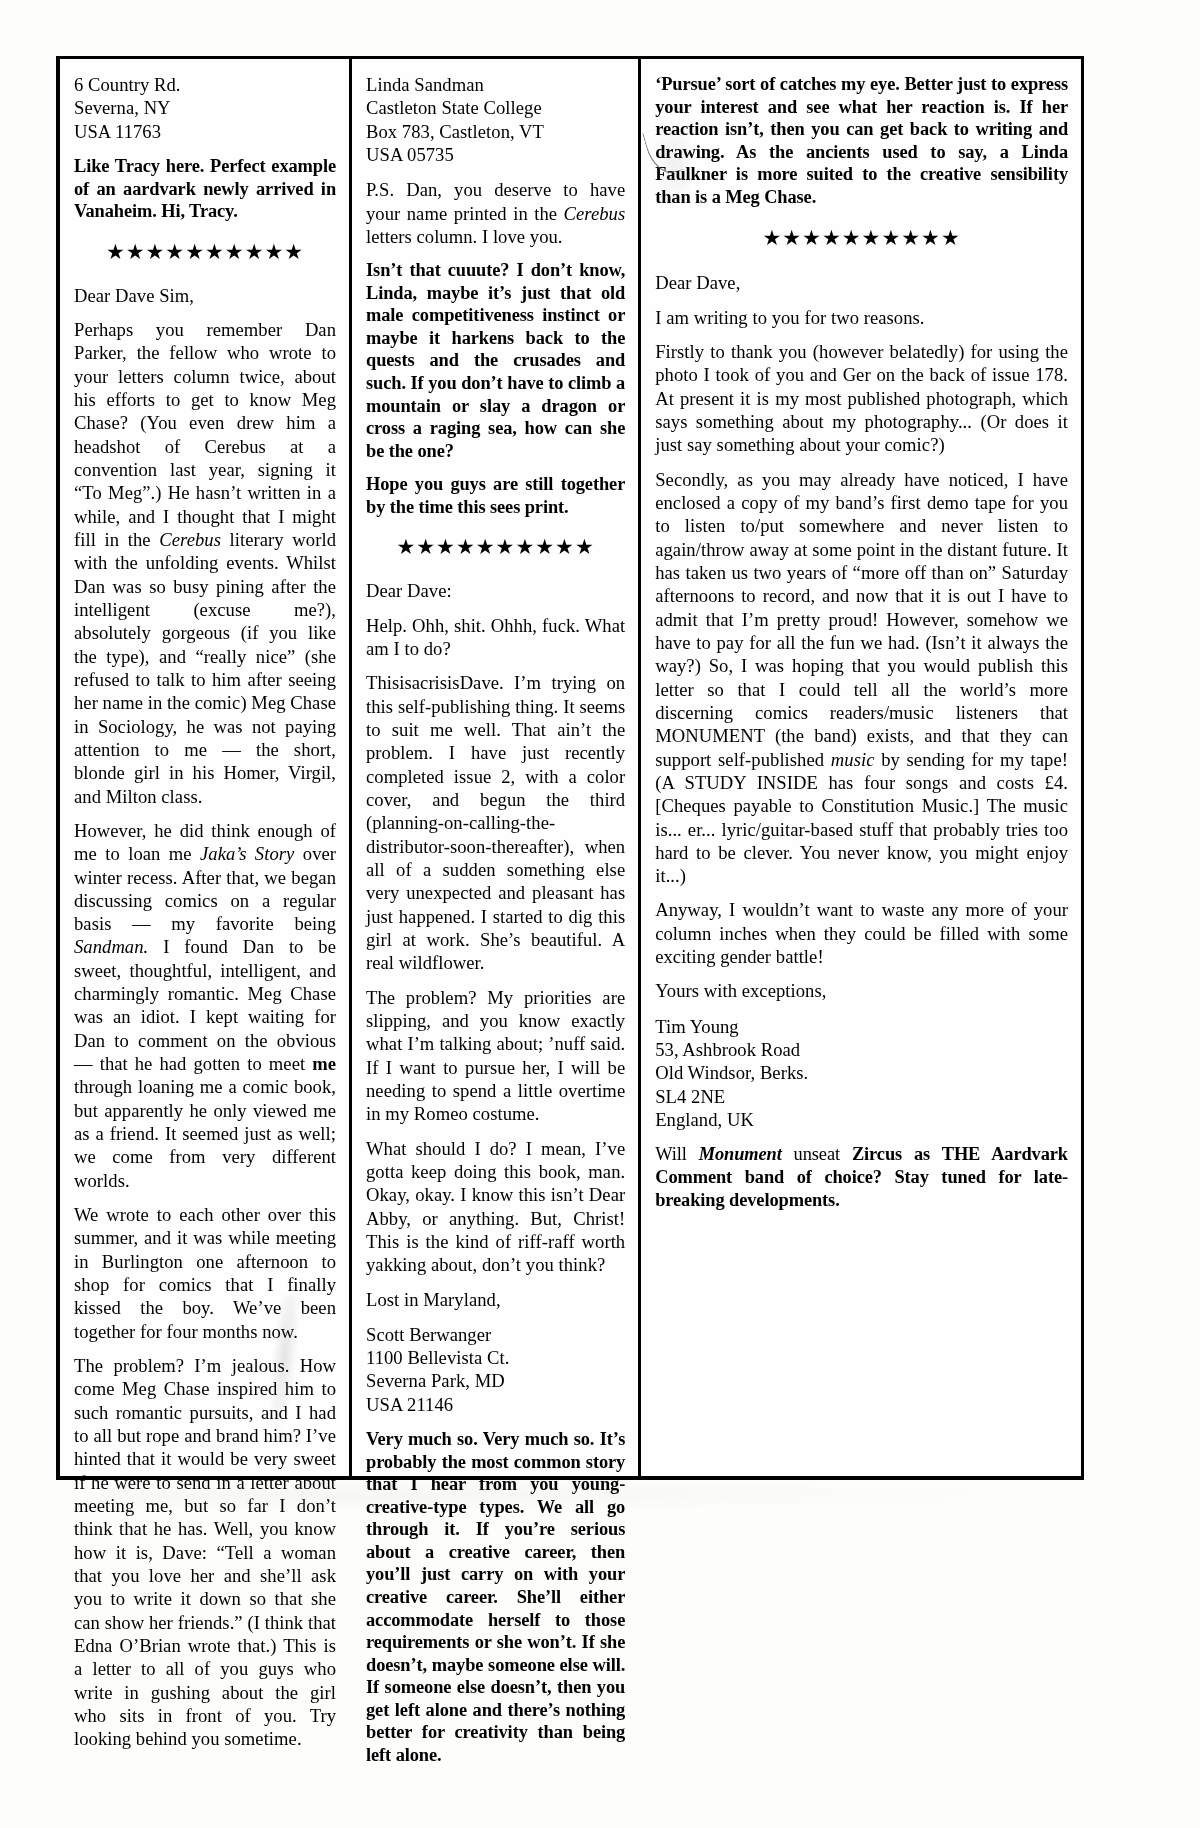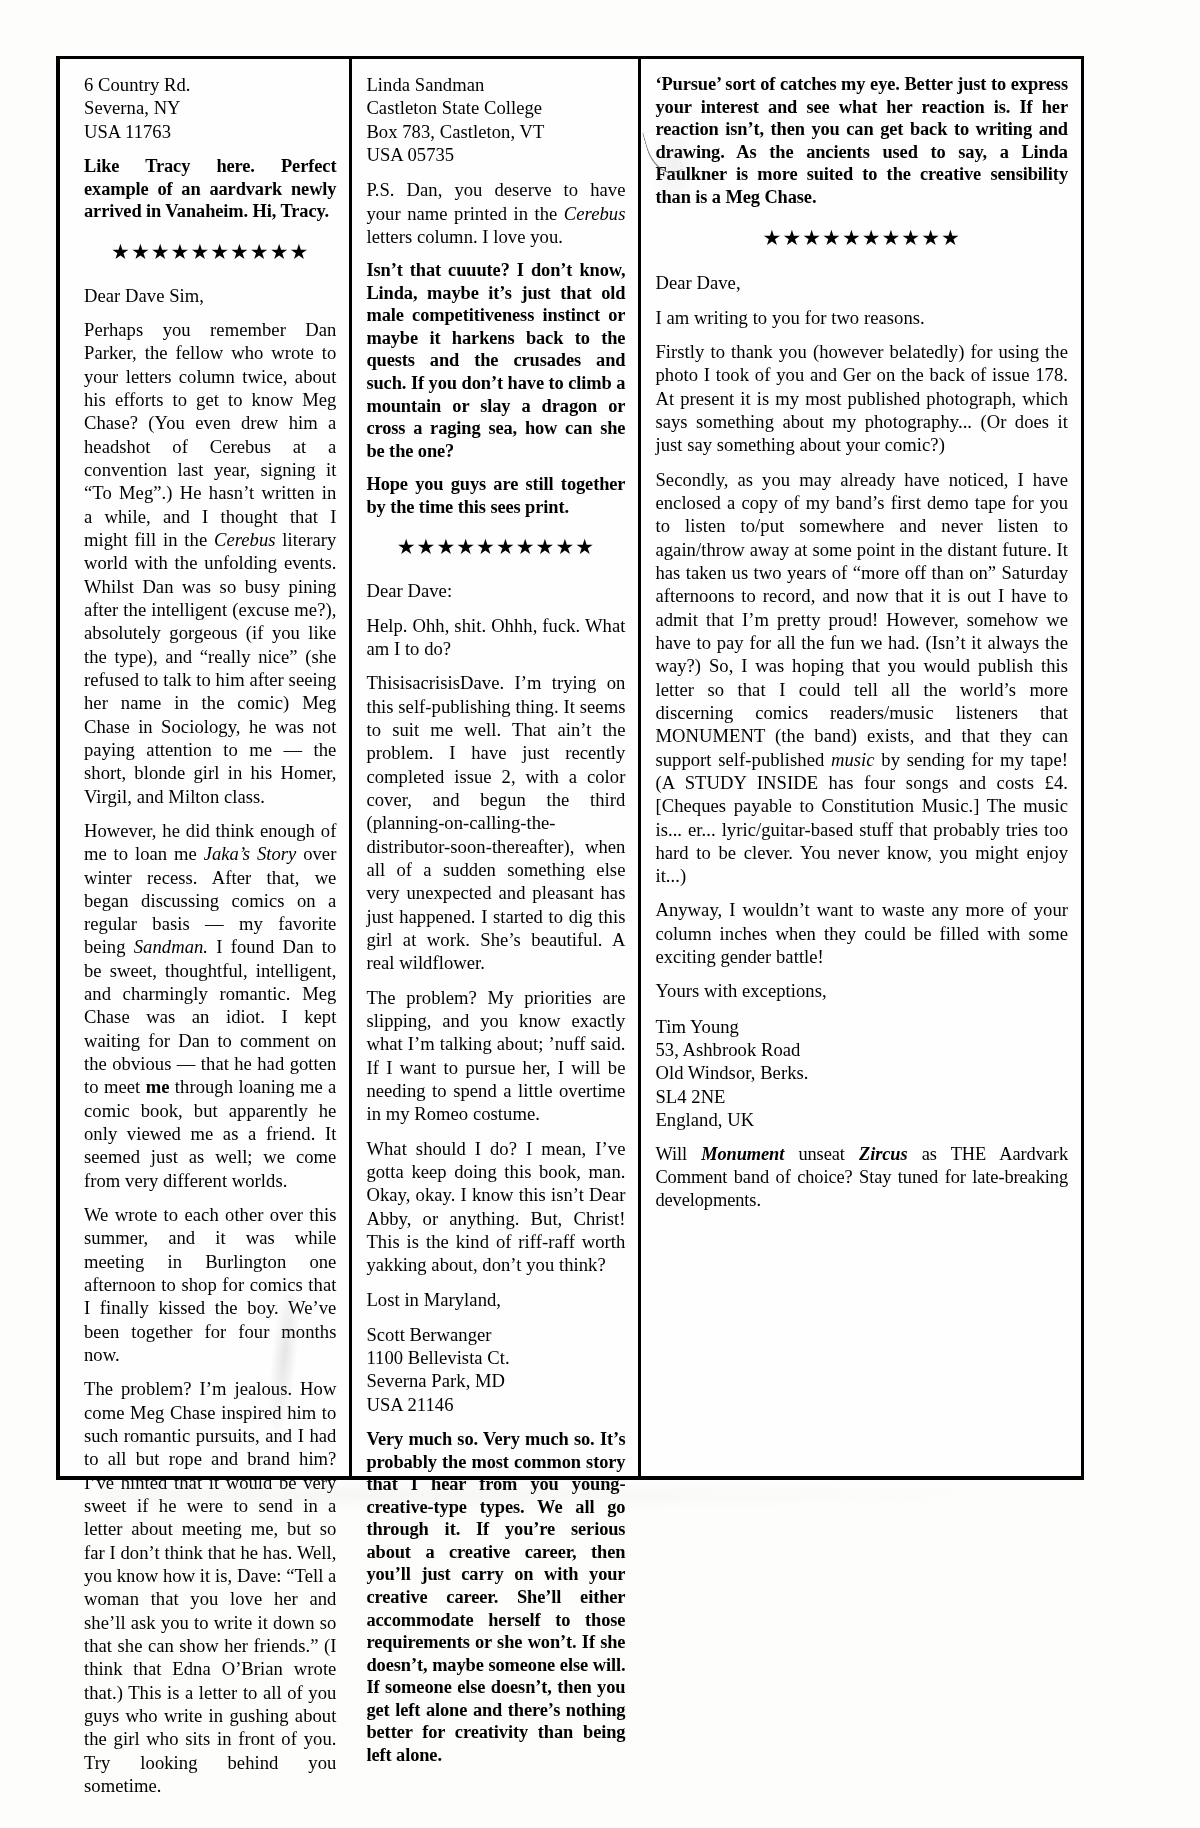--- a/index.html
+++ b/index.html
@@ -37,21 +37,21 @@
     box-sizing: border-box;
     display: flex;
     background: #fefefe;
   }
 
   .col {
     box-sizing: border-box;
     padding: 14px 13px 8px 14px;
     position: relative;
   }
-  .col-1 { width: 305px; padding-left: 24px; }
+  .col-1 { width: 305px; }
   .col-2 { width: 305px; border-left: 3px solid #000; }
   .col-3 { width: 468px; border-left: 3px solid #000; }
 
   .col-inner {
     width: 100%;
   }
 
   
   p {
     margin: 0 0 11px 0;
@@ -171,21 +171,21 @@
       <div class="stars">★★★★★★★★★★</div>
       <p>Dear Dave,</p>
       <div>
           <p><span>I am writing to you for two reasons.</span></p>
           <p><span>Firstly to thank you (however belatedly) for using the photo I took of you and Ger on the back of issue 178. At present it is my most published photograph, which says something about my photography... (Or does it just say something about your comic?)</span></p>
           <p><span>Secondly, as you may already have noticed, I have enclosed a copy of my band’s first demo tape for you to listen to/put somewhere and never listen to again/throw away at some point in the distant future. It has taken us two years of “more off than on” Saturday afternoons to record, and now that it is out I have to admit that I’m pretty proud! However, somehow we have to pay for all the fun we had. (Isn’t it always the way?) So, I was hoping that you would publish this letter so that I could tell all the world’s more discerning comics readers/music listeners that MONUMENT (the band) exists, and that they can support self-published </span><span style="font-style: italic;">music</span><span> by sending for my tape! (A STUDY INSIDE has four songs and costs £4. [Cheques payable to Constitution Music.] The music is... er... lyric/guitar-based stuff that probably tries too hard to be clever. You never know, you might enjoy it...)</span></p>
           <p><span>Anyway, I wouldn’t want to waste any more of your column inches when they could be filled with some exciting gender battle!</span></p>
         </div>
       <p class="tight">Yours with exceptions,</p>
       <p class="addr"><span>Tim Young</span><br><span>53, Ashbrook Road</span><br><span>Old Windsor, Berks.</span><br><span>SL4 2NE</span><br><span>England, UK</span></p>
-      <p class="b"><span style="font-weight: normal;">Will </span><span style="font-weight: bold; font-style: italic;">Monument</span><span style="font-weight: normal;"> unseat </span><span style="font-weight: bold; font-style: italic;">Zircus</span><span style="font-weight: normal;"> as THE Aardvark Comment band of choice? Stay tuned for late-breaking developments.</span></p>
+      <p class="b"><span style="font-weight: normal;">Will </span><span style="font-weight: bold; font-style: italic;">Monument</span><span style="font-weight: normal;"> unseat </span><span style="font-weight: bold; ">Zircus</span><span style="font-weight: bold;"> as THE Aardvark Comment band of choice? Stay tuned for late-breaking developments.</span></p>
     </div>
   </div>
 
 </div>
 
 <div class="smudge sm1"></div>
 <div class="smudge sm2"></div>
 <div class="smudge sm3"></div>
 <div class="curl"></div>
 

